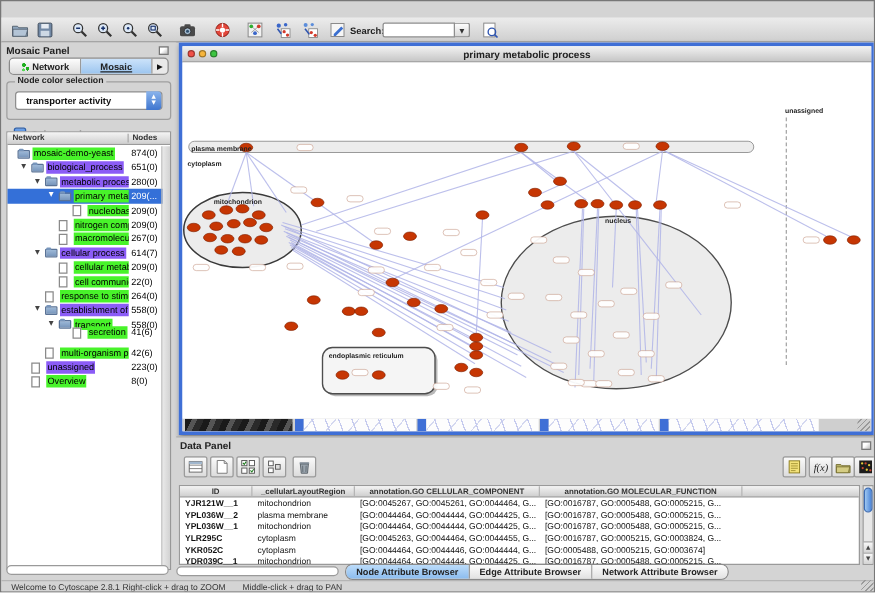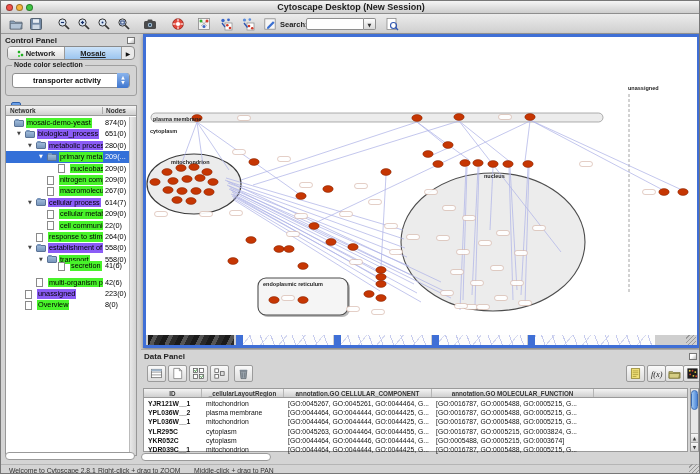--- a/index.html
+++ b/index.html
@@ -37,21 +37,21 @@
     font-size:7.5px;font-weight:bold;color:#222;border-right:1px solid #9a9a9a;background:linear-gradient(#fdfdfd,#dcdcdc);}
   .cp-tab.sel{background:linear-gradient(#cce3fa,#9cc5ef);text-decoration:underline;}
   .cp-tab-more{width:12px;display:flex;align-items:center;justify-content:center;font-size:6px;color:#111;}
   .net-glyph{width:7px;height:7px;display:inline-block;background:
      radial-gradient(circle at 2px 2px,#1fae1f 1.5px,transparent 1.6px),
      radial-gradient(circle at 5px 5px,#1fae1f 1.5px,transparent 1.6px),
      radial-gradient(circle at 2px 6px,#57d657 1.2px,transparent 1.3px);}
   .groupbox{left:4px;top:31px;width:132px;height:31px;border:1px solid #9f9f9f;border-radius:3px;}
   .group-label{position:absolute;left:6px;top:-5px;background:#d4d4d4;padding:0 2px;font-size:7px;font-weight:bold;color:#222;}
   .combo{position:absolute;left:6px;top:7px;width:118px;height:15px;background:#fff;border:1px solid #8e8e8e;
-    border-radius:3px;font-size:7.5px;font-weight:bold;color:#111;line-height:13px;padding-left:20px;}
+    border-radius:3px;font-size:7.5px;font-weight:bold;color:#111;line-height:13px;padding-left:8px;}
   .combo-step{position:absolute;right:0;top:-1px;width:12px;height:15px;border-radius:0 3px 3px 0;
     background:linear-gradient(#8ab4ec,#3f76cf);color:#fff;font-size:4.5px;line-height:5px;text-align:center;padding-top:2px;}
   .checkbox-row{left:10px;top:68px;display:flex;align-items:center;gap:4px;}
   .checkbox{width:10px;height:10px;border-radius:2px;border:1px solid #2d5ea8;
     background:linear-gradient(#6fa4ea,#2f6bcc);color:#fff;font-size:8px;line-height:10px;text-align:center;}
   .cb-label{font-size:8px;font-weight:bold;color:#111;}
 
   .tree-box{left:4px;top:71px;width:132px;height:351px;background:#fff;border:1px solid #979797;}
   .tree-head{position:absolute;left:0;top:0;width:100%;height:10px;
      background:linear-gradient(#f4f4f4,#cfcfcf);border-bottom:1px solid #9a9a9a;font-size:6.5px;font-weight:bold;color:#333;}
@@ -119,28 +119,20 @@
 
   
   .statusbar{left:0;top:463px;width:700px;height:11px;background:#d4d4d4;border-top:1px solid #b5b5b5;}
   .status-item{position:absolute;top:2px;font-size:6.8px;color:#333;}
 </style>
 </head>
 <body>
 
 <div class="win">
 
-  <div class="abs titlebar">
-    <div class="abs lights">
-      <span class="light l-red"></span>
-      <span class="light l-yellow"></span>
-      <span class="light l-green"></span>
-    </div>
-    <div class="title-text">Cytoscape Desktop (New Session)</div>
-  </div>
 
   <div class="abs toolbar">
     <div id="tb-icons">
         <span class="tbicon" style="left: 8px;">
           <svg viewBox="0 0 14 14">
             <path d="M1 4h4l1 1.2h7V12H1z" fill="#8fa6bd" stroke="#4d5a68" stroke-width=".7"></path>
             <path d="M1.4 6.4h11.8L11.6 12H1.4z" fill="#b3c4d6" stroke="#4d5a68" stroke-width=".6"></path>
           </svg>
         </span>
         <span class="tbicon" style="left: 28px;">
@@ -242,21 +234,21 @@
             <line x1="10.6" y1="10.6" x2="13" y2="13" stroke="#2f55b0" stroke-width="1.4"></line>
           </svg>
         </span>
       </div>
     <span class="search-label">Search:</span>
     <input class="search-field" value="" style="">
     <span class="search-arrow glyph">▼</span>
   </div>
 
   <div class="abs cpanel">
-    <span class="abs panel-title" style="left:4px;top:2px;">Control Panel</span>
+    <span class="abs panel-title" style="left:4px;top:2px;">Mosaic Panel</span>
     <span class="abs float-icon" style="left:126px;top:3px;"></span>
     <div class="abs cp-tabs" id="cp-tabs">
         <div class="cp-tab">
           <span class="net-glyph"></span>
           <span>Network</span>
         </div>
         <div class="cp-tab sel">
           <span>Mosaic</span>
         </div>
         <div class="cp-tab-more glyph">▶</div>
@@ -371,20 +363,28 @@
             <span class="tr-file" style="left: 19px;"></span>
             <span class="tr-label bg-green" style="left: 31px; max-width: 66px;">Overview</span>
             <span class="tr-count">8(0)</span>
           </div>
         </div>
       <div class="tree-scroll"></div>
     </div>
   </div>
 
   <div class="abs netframe">
+    <div class="nf-titlebar">
+      <div class="abs lights" style="left:4px;top:3px;">
+        <span class="light l-red" style="width:6px;height:6px;"></span>
+        <span class="light l-yellow" style="width:6px;height:6px;"></span>
+        <span class="light l-green" style="width:6px;height:6px;"></span>
+      </div>
+      <div class="nf-title">primary metabolic process</div>
+    </div>
     <div class="nf-canvas">
       <svg id="graph-svg" width="551" height="285" viewBox="145 48 551 285">
           <rect x="150" y="111" width="452" height="9" rx="4.5" fill="#ececec" stroke="#8d8d8d" stroke-width="0.7"></rect>
           <ellipse cx="193" cy="182" rx="47" ry="30" fill="#ececec" stroke="#3a3a3a" stroke-width="1.2"></ellipse>
           <ellipse cx="492" cy="240" rx="92" ry="69" fill="#ececec" stroke="#4d4d4d" stroke-width="1.1"></ellipse>
           <rect x="259" y="278" width="90" height="37" rx="8" fill="#b9b9b9"></rect>
           <rect x="257" y="276" width="90" height="37" rx="8" fill="#f5f5f5" stroke="#4d4d4d" stroke-width="1.1"></rect>
           <line x1="628" y1="92" x2="628" y2="292" stroke="#8d8d8d" stroke-width="0.8" stroke-dasharray="3 2"></line>
           <line x1="225" y1="176" x2="402" y2="228" stroke="#b1b5e8" stroke-width="0.9" opacity="0.85"></line>
           <line x1="226" y1="179" x2="403" y2="237" stroke="#b1b5e8" stroke-width="0.9" opacity="0.85"></line>
@@ -663,20 +663,25 @@
           </div>
         </div>
     </div>
     <div class="dp-scroll">
       <div class="dp-thumb"></div>
       <div class="dp-sarrow glyph" style="bottom:9px;">▲</div>
       <div class="dp-sarrow glyph" style="bottom:0;">▼</div>
     </div>
 
     <div class="abs pbar" style="left:0;top:103px;width:130px;"></div>
+    <div class="dp-tabs" id="dp-tabs">
+        <div class="dp-tab sel">Node Attribute Browser</div>
+        <div class="dp-tab">Edge Attribute Browser</div>
+        <div class="dp-tab">Network Attribute Browser</div>
+      </div>
   </div>
 
   <div class="abs pbar" style="left:4px;top:451px;width:130px;"></div>
 
   <div class="abs statusbar" id="status-bar">
     <div class="grip" style="right:2px;bottom:1px;"></div>
   <span class="status-item" style="left: 8px;">Welcome to Cytoscape 2.8.1</span>
       <span class="status-item" style="left: 97px;">Right-click + drag to ZOOM</span>
       <span class="status-item" style="left: 193px;">Middle-click + drag to PAN</span>
     </div>

